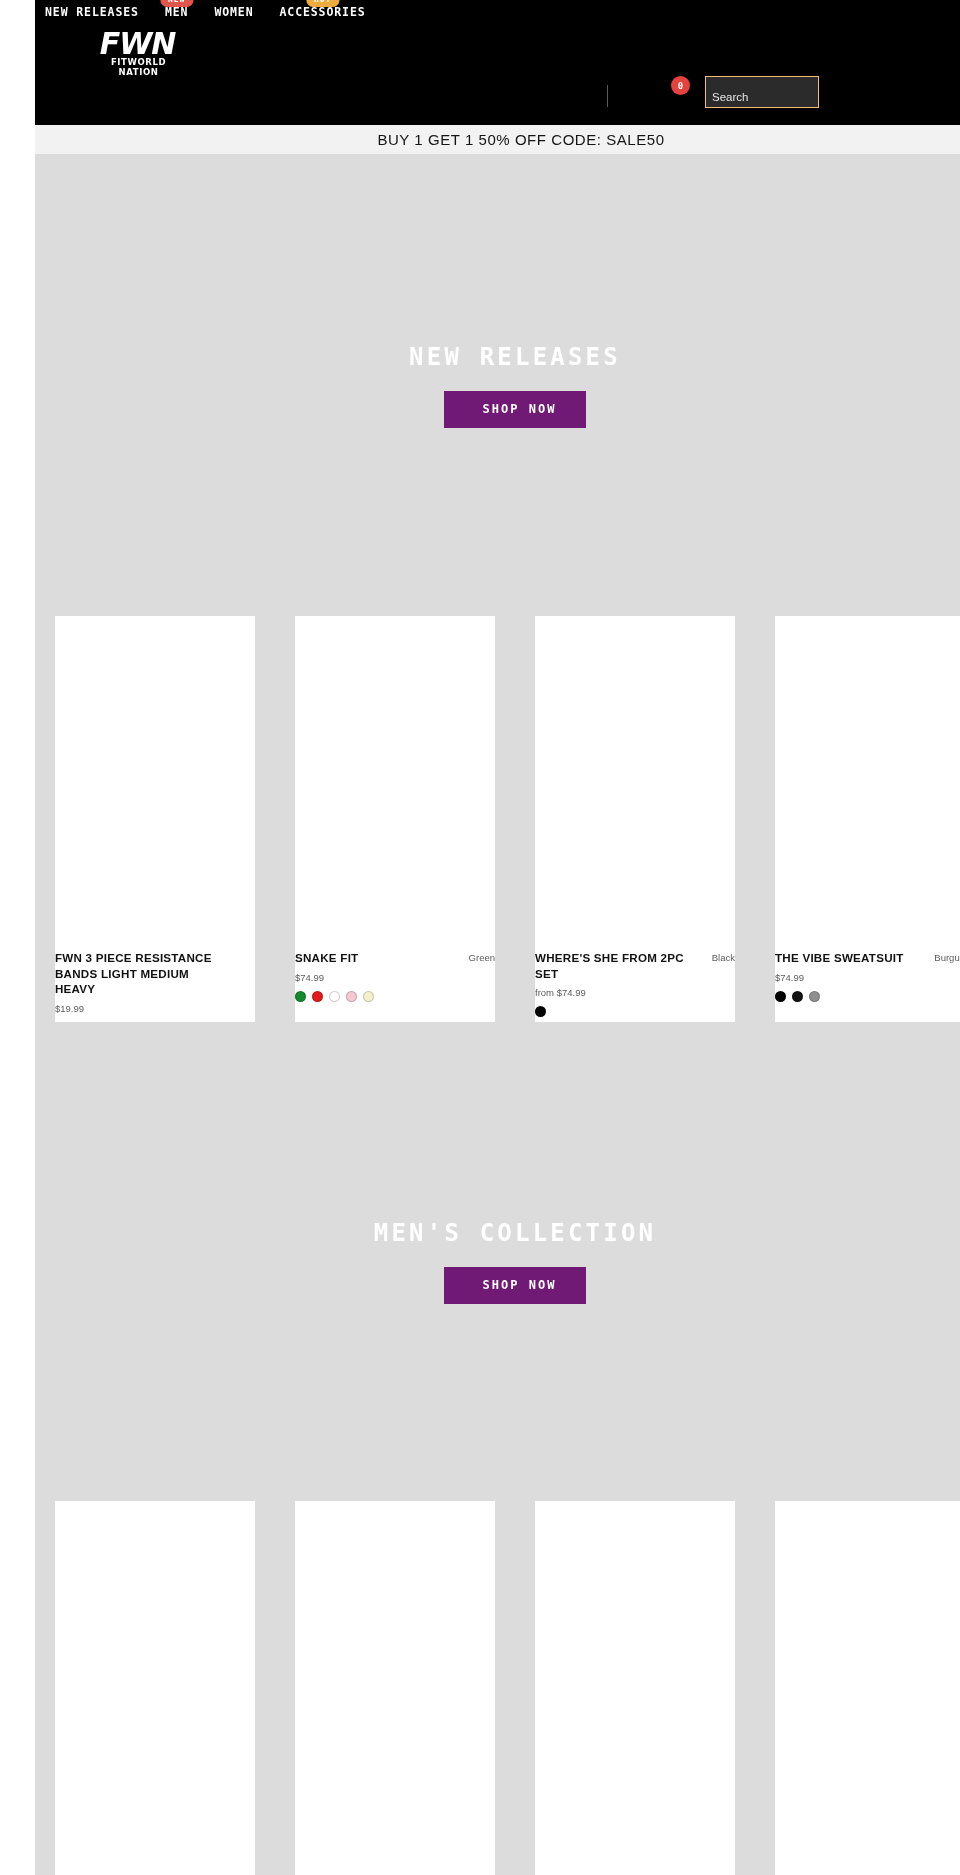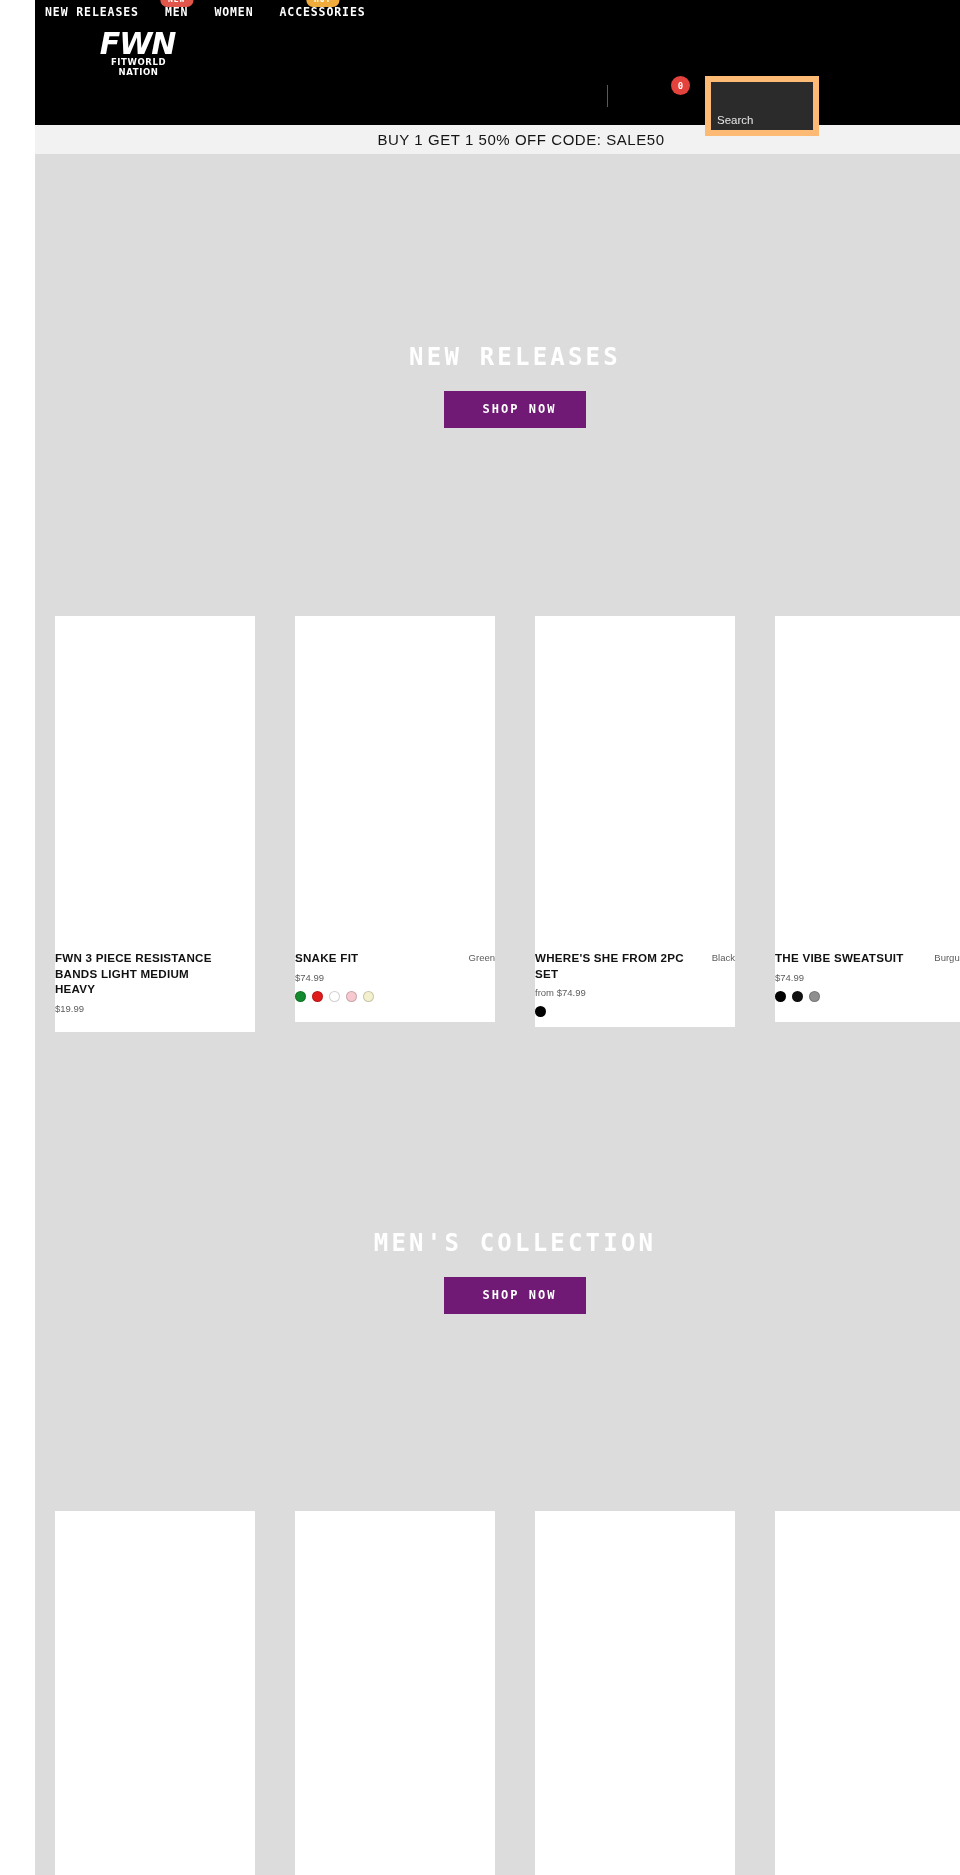--- a/index.html
+++ b/index.html
@@ -108,23 +108,23 @@
     display: flex;
     align-items: center;
     justify-content: center;
     font-family: "DejaVu Sans Mono", monospace;
   }
   .search-box {
     position: absolute;
     left: 670px;
     top: 76px;
     width: 114px;
-    height: 60px;
+    height: 32px;
     background: #2b2b2b;
-    border: 6px solid #fdba74;
+    border: 1px solid #fdba74;
     display: flex;
     align-items: flex-end;
     padding: 0 0 4px 6px;
     cursor: text;
   }
   .search-placeholder {
     color: #e6e6e6;
     font-size: 11.5px;
     font-family: "Liberation Sans", sans-serif;
   }
@@ -196,21 +196,20 @@
     padding: 0 20px;
     background: transparent;
   }
   .card-img {
     width: 100%;
     height: 320px;
     background: #ffffff;
   }
   .card-info {
     padding-top: 14px;
-    padding-bottom: 10px;
     background: #ffffff;
     position: relative;
     min-height: 86px;
   }
   .card-info-inner {
     display: flex;
     justify-content: space-between;
     align-items: flex-start;
     gap: 6px;
   }

